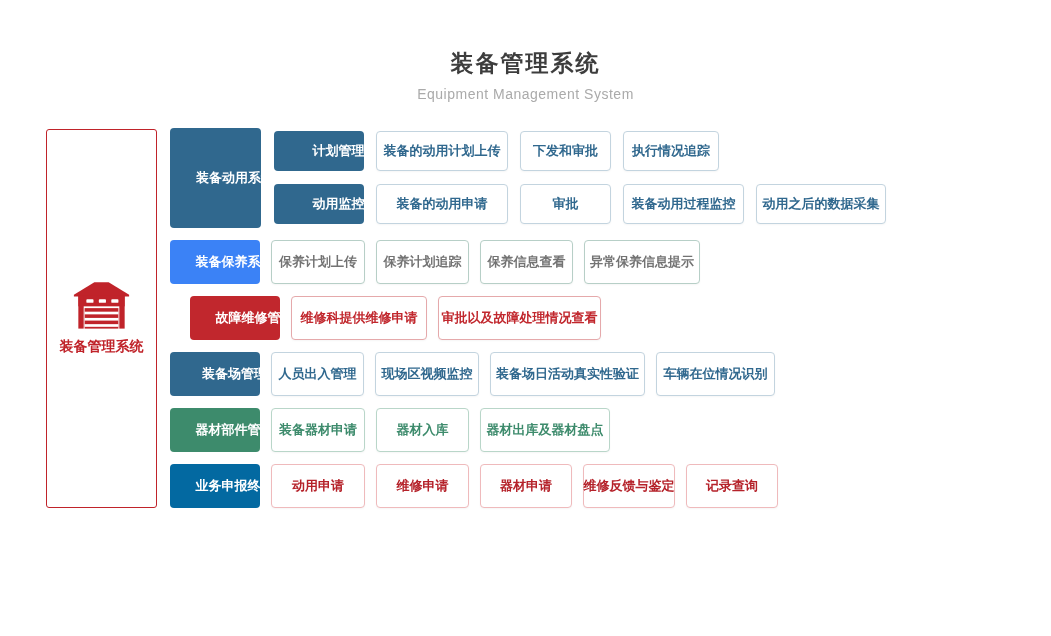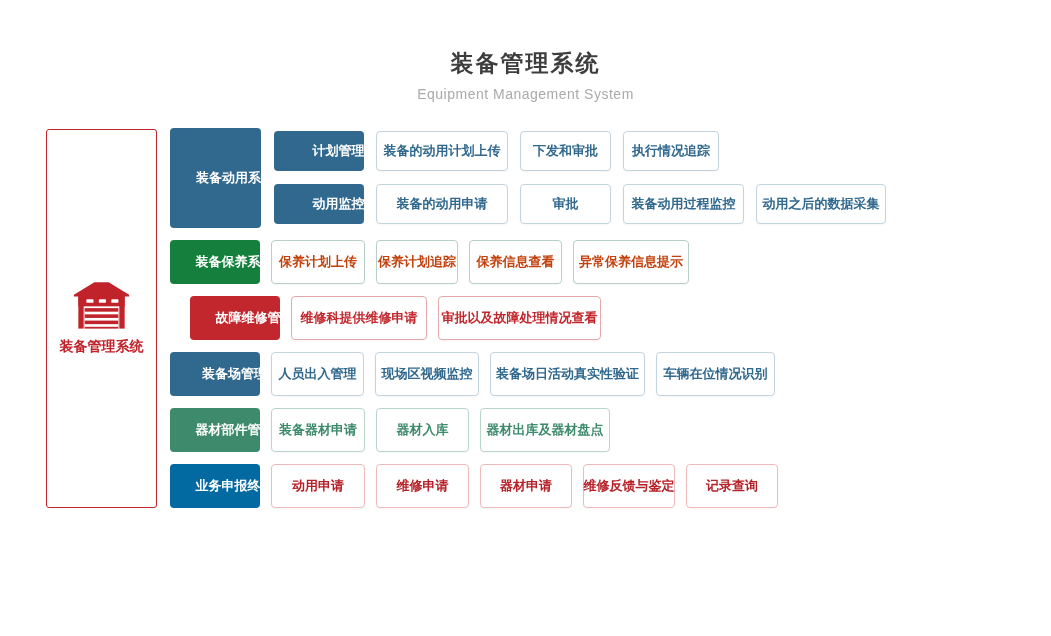--- a/index.html
+++ b/index.html
@@ -27,22 +27,22 @@
   .sub-row .hdr { height:40px; }
   .sub-row .item { height:40px; }
 
   .item { height:44px; border-radius:4px; background:#ffffff; border:1px solid;
           display:flex; align-items:center; justify-content:center;
           font-weight:bold; font-size:13px; white-space:nowrap;
           box-shadow:0 1px 2px rgba(0,0,0,0.04); }
 
   .hdr.blue    { background:#30688e; }
   .item.blue   { color:#30688e; border-color:#c3d4df; }
-  .hdr.dgreen  { background:#15803d; }
-  .item.dgreen { color:#c2410c; border-color:#b7cfc7; }
+  .hdr.dgreen  { background:#3b82f6; }
+  .item.dgreen { color:#737373; border-color:#b7cfc7; }
   .hdr.red     { background:#c1272d;margin-left:20px; }
   .item.red    { color:#c1272d; border-color:#e5a9ab; }
   .hdr.green   { background:#3d8b6c; }
   .item.green  { color:#3d8b6c; border-color:#b9d6c9; }
   .hdr.crimson { background:#0369a1; }
   .item.crimson{ color:#b5222a; border-color:#efbabc; }
 
   .ml8 { margin-left:0; }
 </style>
 </head>
@@ -85,21 +85,21 @@
         <div class="item blue" style="width:91px">审批</div>
         <div class="item blue" style="width:121px">装备动用过程监控</div>
         <div class="item blue" style="width:130px">动用之后的数据采集</div>
       </div>
     </div>
   </div>
 
   <div class="row">
     <div class="hdr dgreen">装备保养系统</div>
     <div class="item dgreen" style="width:94px">保养计划上传</div>
-    <div class="item dgreen" style="width:82px">保养计划追踪</div>
+    <div class="item dgreen" style="width:93px">保养计划追踪</div>
     <div class="item dgreen" style="width:93px">保养信息查看</div>
     <div class="item dgreen" style="width:116px">异常保养信息提示</div>
   </div>
 
   <div class="row">
     <div class="hdr red">故障维修管理</div>
     <div class="item red" style="width:136px">维修科提供维修申请</div>
     <div class="item red" style="width:163px">审批以及故障处理情况查看</div>
   </div>
 

